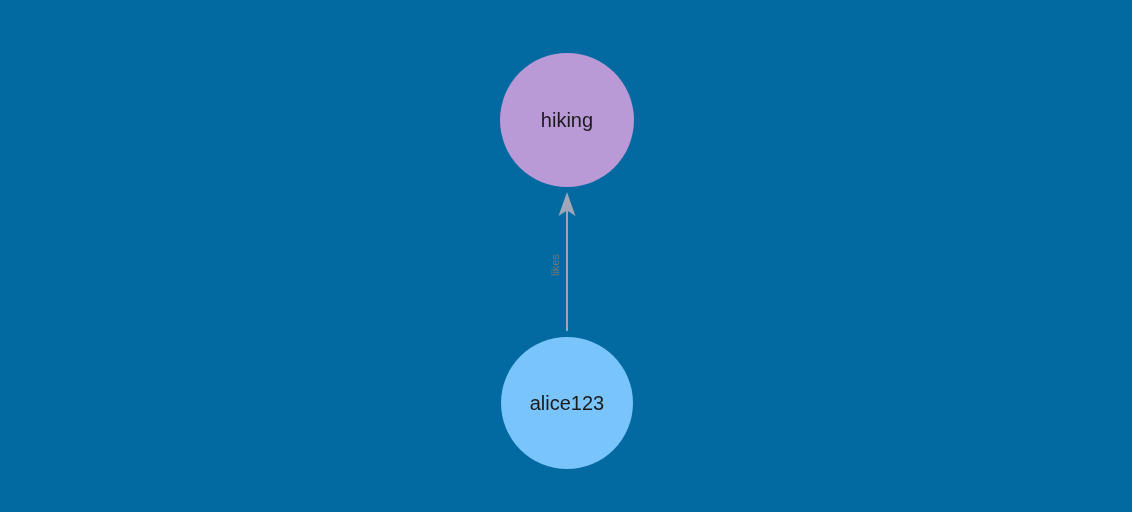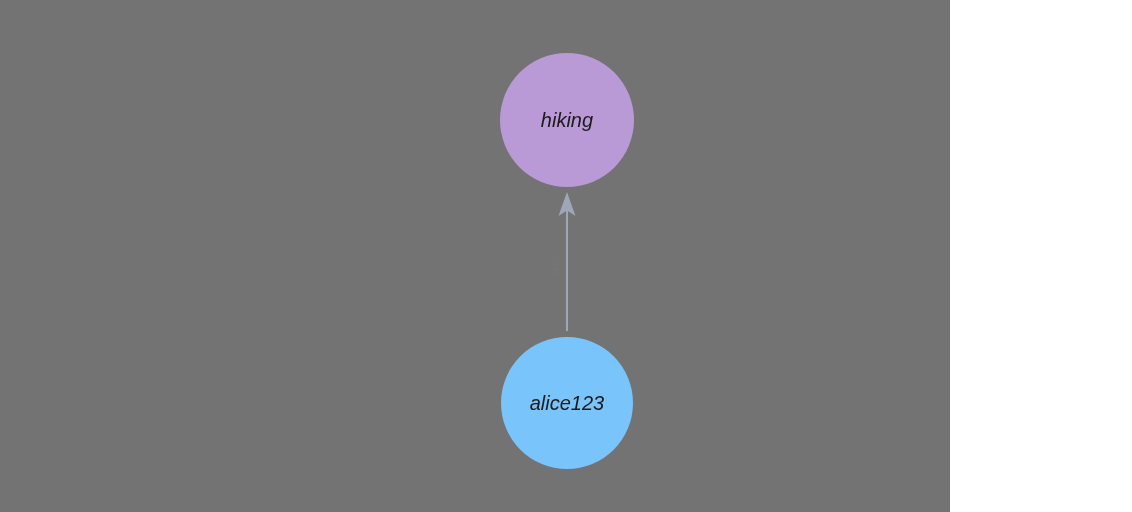--- a/index.html
+++ b/index.html
@@ -7,24 +7,23 @@
     padding: 0;
   }
   body {
     width: 1132px;
     height: 512px;
     overflow: hidden;
     font-family: "Liberation Sans", sans-serif;
   }
   #graph-canvas {
     position: relative;
-    width: 950px;
+    width: 1132px;
     height: 512px;
-    background: #737373;
-    font-style: italic;
+    background: #0369a1;
   }
   .graph-svg {
     position: absolute;
     top: 0;
     left: 0;
     width: 1132px;
     height: 512px;
     display: block;
   }
   .node-circle {

